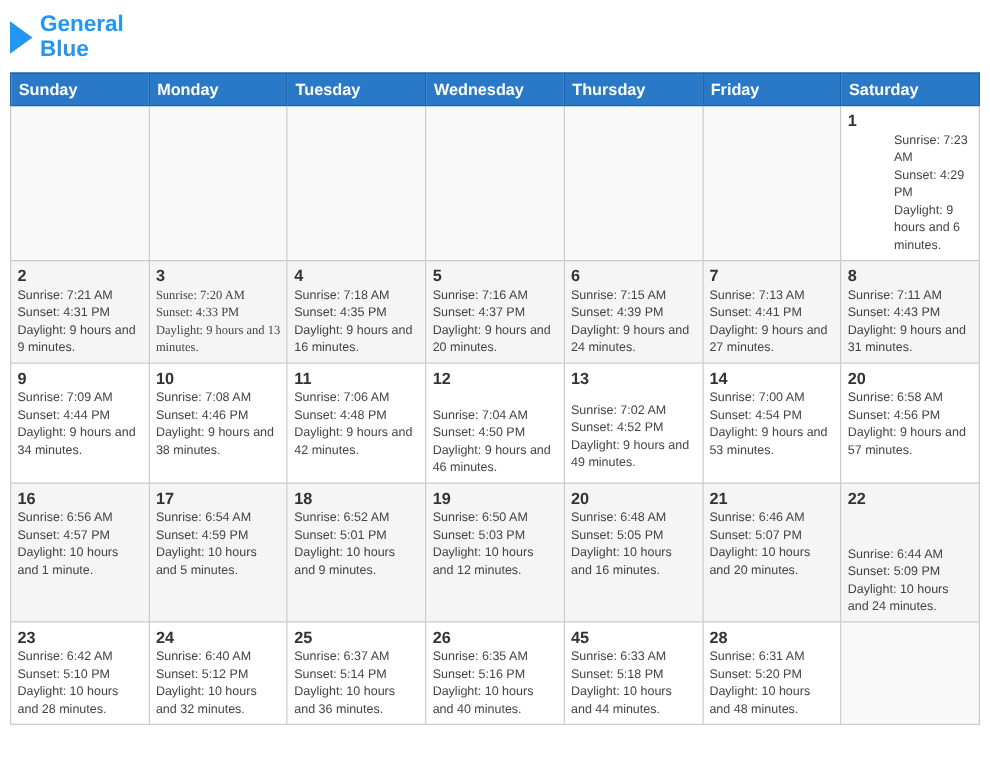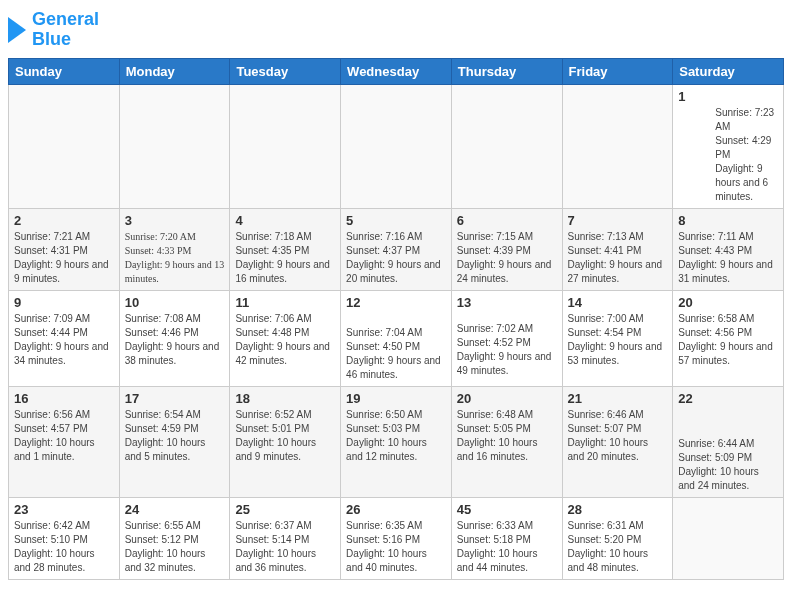--- a/index.html
+++ b/index.html
@@ -210,21 +210,21 @@
         </tr>
         <tr>
           <td>
             <div class="day-num">23</div>
             <div class="day-info" style="white-space: pre-line;">Sunrise: 6:42 AM
 Sunset: 5:10 PM
 Daylight: 10 hours and 28 minutes.</div>
           </td>
           <td>
             <div class="day-num">24</div>
-            <div class="day-info" style="white-space: pre-line;">Sunrise: 6:55 AM
+            <div class="day-info" style="white-space: pre-line;">Sunrise: 6:40 AM
 Sunset: 5:12 PM
 Daylight: 10 hours and 32 minutes.</div>
           </td>
           <td>
             <div class="day-num">25</div>
             <div class="day-info" style="white-space: pre-line;">Sunrise: 6:37 AM
 Sunset: 5:14 PM
 Daylight: 10 hours and 36 minutes.</div>
           </td>
           <td>

